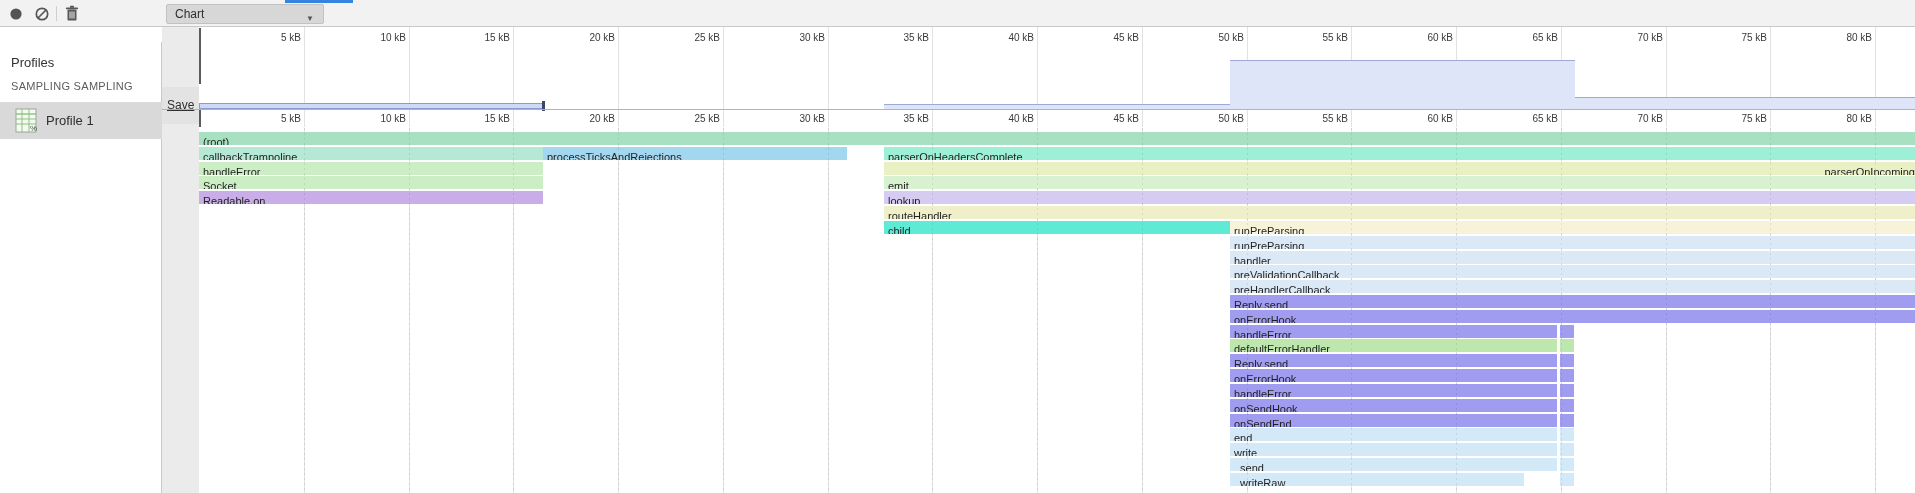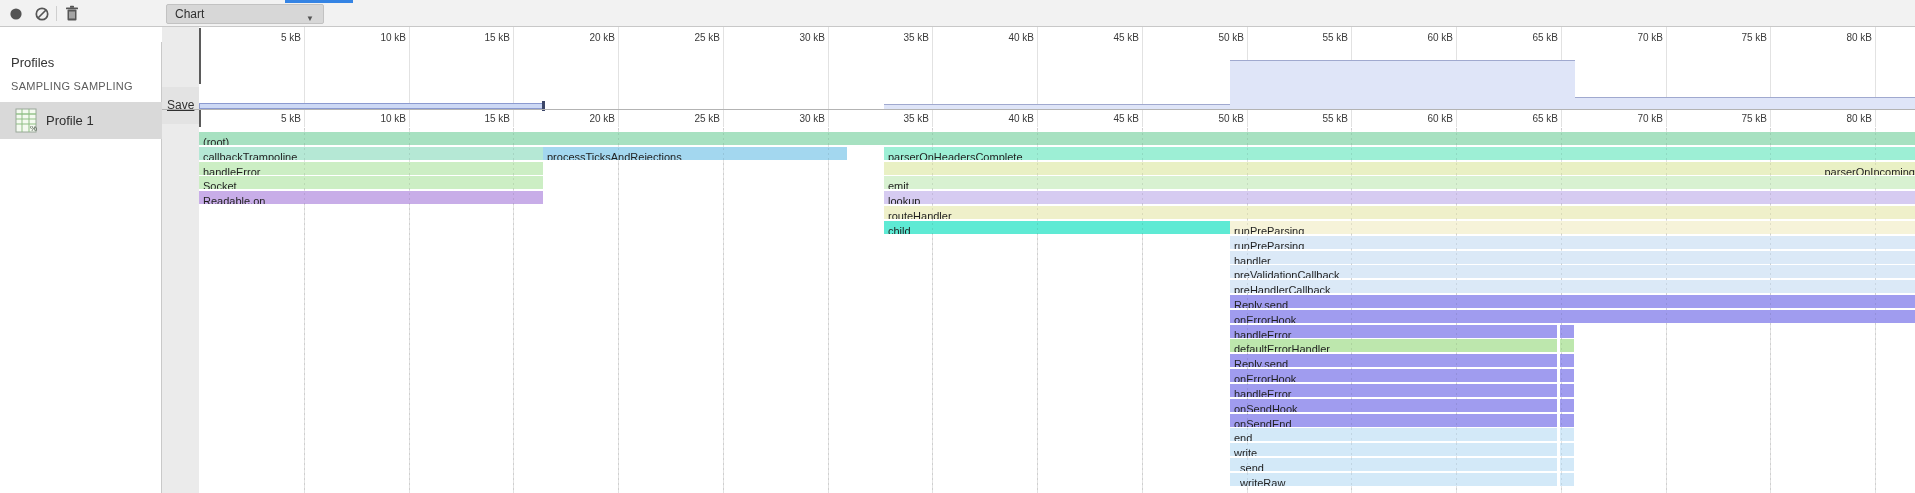--- a/index.html
+++ b/index.html
@@ -225,21 +225,21 @@
       <div class="bar" style="left: 1031px; width: 327px; top: 372px; background: rgb(160, 156, 239);"><span>onSendHook</span></div>
       <div class="bar" style="left: 1361px; width: 14px; top: 372px; background: rgb(160, 156, 239);"></div>
       <div class="bar" style="left: 1031px; width: 327px; top: 387px; background: rgb(160, 156, 239);"><span>onSendEnd</span></div>
       <div class="bar" style="left: 1361px; width: 14px; top: 387px; background: rgb(160, 156, 239);"></div>
       <div class="bar" style="left: 1031px; width: 327px; top: 401px; background: rgb(211, 233, 248);"><span>end</span></div>
       <div class="bar" style="left: 1361px; width: 14px; top: 401px; background: rgb(211, 233, 248);"></div>
       <div class="bar" style="left: 1031px; width: 327px; top: 416px; background: rgb(211, 233, 248);"><span>write_</span></div>
       <div class="bar" style="left: 1361px; width: 14px; top: 416px; background: rgb(211, 233, 248);"></div>
       <div class="bar" style="left: 1031px; width: 327px; top: 431px; background: rgb(211, 233, 248);"><span>_send</span></div>
       <div class="bar" style="left: 1361px; width: 14px; top: 431px; background: rgb(211, 233, 248);"></div>
-      <div class="bar" style="left: 1031px; width: 327px; top: 446px; background: rgb(211, 233, 248);"><span>_writeRaw</span></div>
+      <div class="bar" style="left: 1031px; width: 294px; top: 446px; background: rgb(211, 233, 248);"><span>_writeRaw</span></div>
       <div class="bar" style="left: 1361px; width: 14px; top: 446px; background: rgb(211, 233, 248);"></div>
       <div class="grid-dash" style="left: 105px; top: 101px; height: 365px;"></div>
       <div class="grid-dash" style="left: 210px; top: 101px; height: 365px;"></div>
       <div class="grid-dash" style="left: 314px; top: 101px; height: 365px;"></div>
       <div class="grid-dash" style="left: 419px; top: 101px; height: 365px;"></div>
       <div class="grid-dash" style="left: 524px; top: 101px; height: 365px;"></div>
       <div class="grid-dash" style="left: 629px; top: 101px; height: 365px;"></div>
       <div class="grid-dash" style="left: 733px; top: 101px; height: 365px;"></div>
       <div class="grid-dash" style="left: 838px; top: 101px; height: 365px;"></div>
       <div class="grid-dash" style="left: 943px; top: 101px; height: 365px;"></div>

